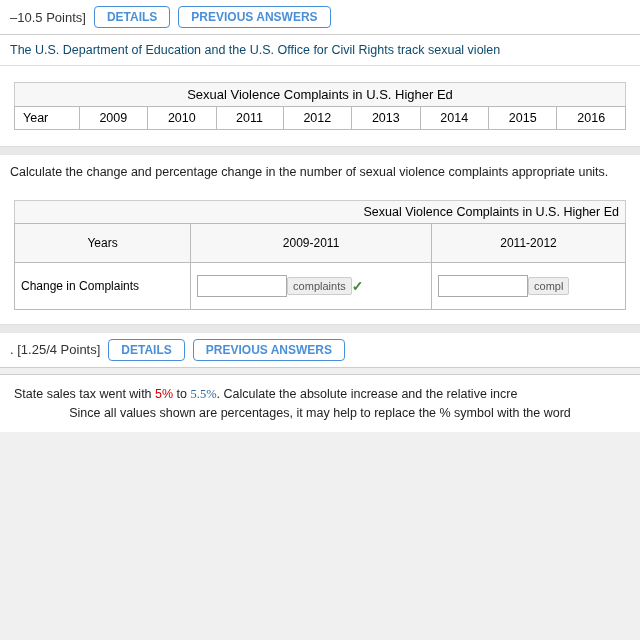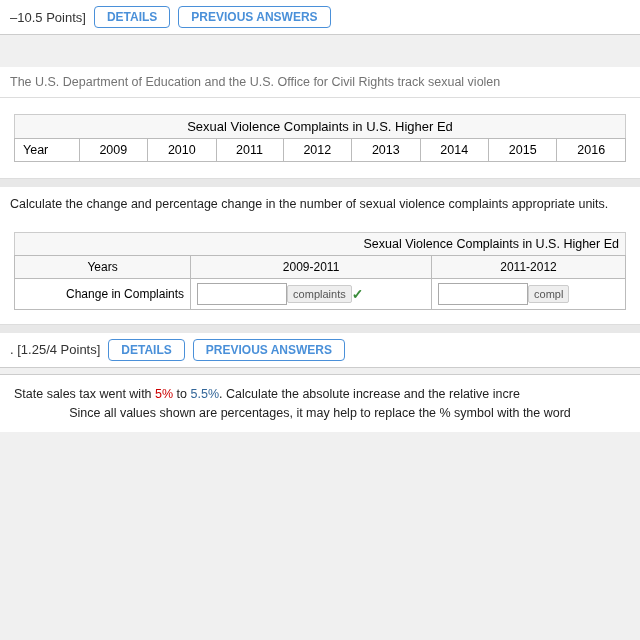--- a/index.html
+++ b/index.html
@@ -38,25 +38,24 @@
     }
 
     .section {
       background: #fff;
       padding: 10px 14px;
       border-bottom: 1px solid #ddd;
     }
 
     .intro-text {
       font-size: 12.5px;
-      color: #737373;
+      color: #0c4a6e;
       padding: 8px 10px;
       background: #fff;
       border-bottom: 1px solid #ddd;
-      margin-top: 32px;
     }
 
     
     table.data-table {
       border-collapse: collapse;
       width: 100%;
       margin: 6px 0;
     }
 
     table.data-table caption {
@@ -104,32 +103,32 @@
       text-align: right;
       padding: 4px 6px;
       background: #f7f7f7;
       border: 1px solid #ccc;
       border-bottom: none;
     }
 
     table.answer-table th,
     table.answer-table td {
       border: 1px solid #bbb;
-      padding: 4px 6px;
+      padding: 12px 6px;
       font-size: 12px;
       font-weight: normal;
     }
 
     table.answer-table th {
       text-align: center;
       background: #f7f7f7;
     }
 
     table.answer-table td:first-child {
-      text-align: right;
+      text-align: left;
     }
 
     .input-cell {
       display: flex;
       align-items: center;
       gap: 0;
     }
 
     .answer-input {
       width: 90px;
@@ -168,21 +167,21 @@
       border-top: 1px solid #ccc;
     }
 
     .bottom-intro {
       font-size: 12.5px;
       color: #222;
       line-height: 1.5;
     }
 
     .highlight-red { color: #cc0000; }
-    .highlight-blue { color: #336699; }
+    .highlight-blue { color: #336699; font-family: Liberation Serif, serif; }
 
     .spacer { height: 8px; background: #e8e8e8; }
   </style>
 </head>
 <body>
 
 <div class="top-bar">
   <span class="points-label">–10.5 Points]</span>
   <button class="btn">DETAILS</button>
   <button class="btn">PREVIOUS ANSWERS</button>

